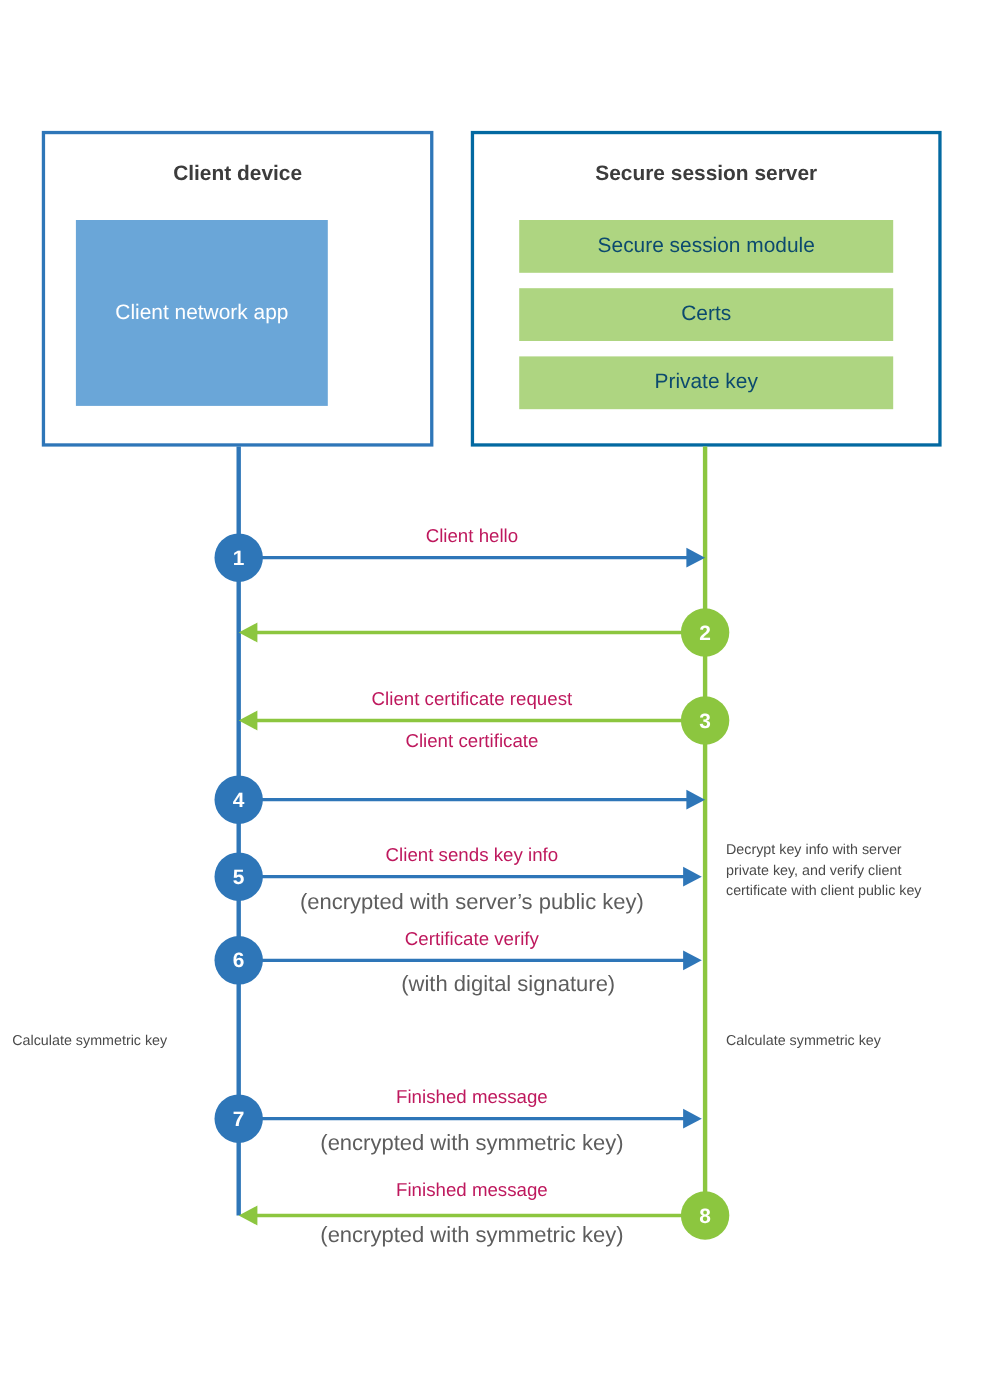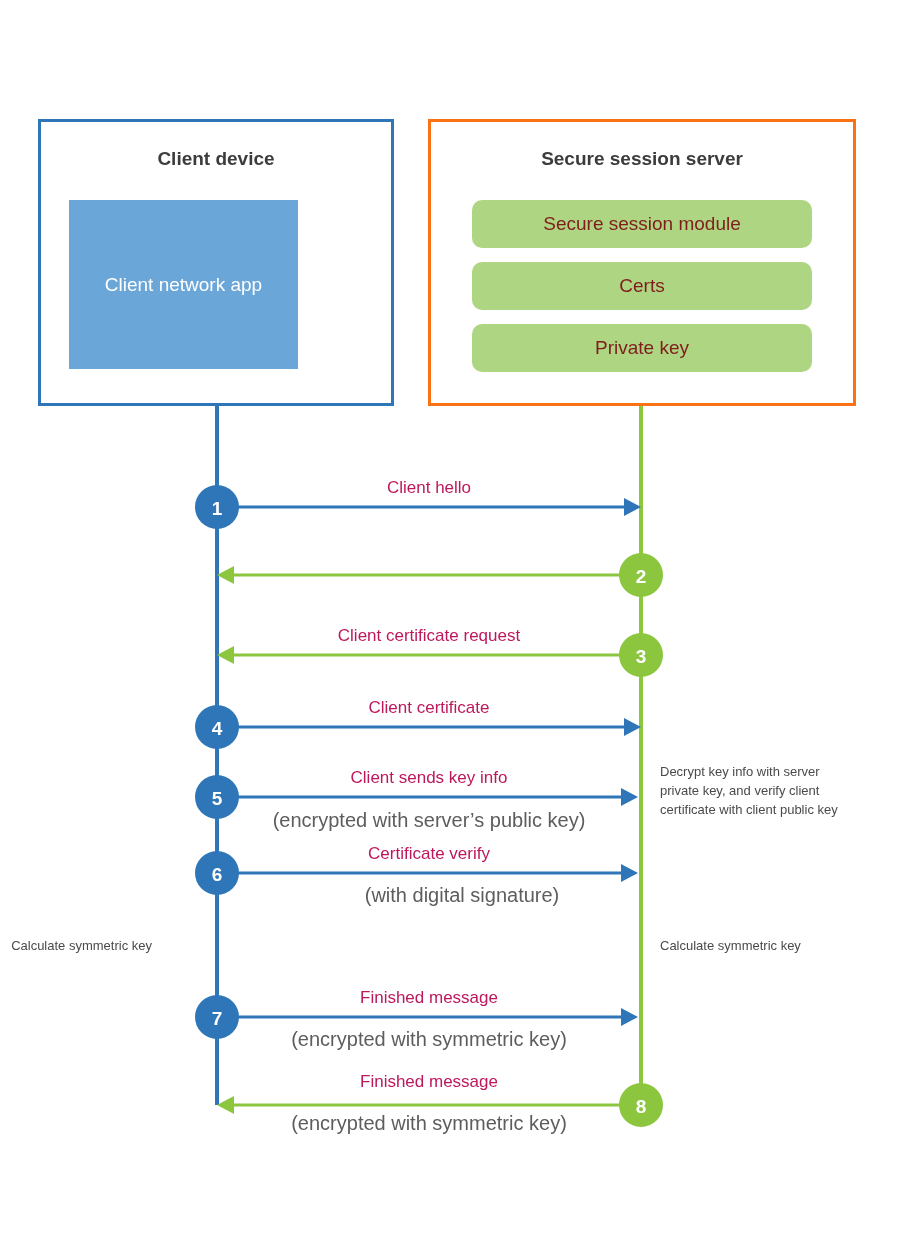--- a/index.html
+++ b/index.html
@@ -42,21 +42,21 @@
     top: 119px;
     width: 356px;
     height: 287px;
     border: 3px solid #2e76b8;
   }
   .party-box.server {
     left: 428px;
     top: 119px;
     width: 428px;
     height: 287px;
-    border: 3px solid #f97316;
+    border: 3px solid #0369a1;
   }
   .party-title {
     position: absolute;
     left: 0;
     right: 0;
     top: 26px;
     text-align: center;
     font-size: 19px;
     font-weight: bold;
     color: #3c3c3c;
@@ -83,27 +83,26 @@
     left: 41px;
     top: 78px;
     width: 340px;
     display: flex;
     flex-direction: column;
     gap: 14px;
   }
   .module-bar {
     height: 48px;
     background: #aed581;
-    color: #7f1d1d;
+    color: #0c4a6e;
     font-size: 19px;
     display: flex;
     align-items: center;
     justify-content: center;
     text-align: center;
-    border-radius: 10px;
   }
 
   
   #sequence-layer {
     position: absolute;
     left: 0;
     top: 0;
     width: 900px;
     height: 1256px;
   }
@@ -244,21 +243,21 @@
       <text x="217" y="1018" class="circle-num">7</text>
     </g>
     <g>
       <circle cx="641" cy="1105" r="22" class="circle-server"></circle>
       <text x="641" y="1106" class="circle-num">8</text>
     </g>
   </svg>
 
   <div class="msg-label" style="left:429px; top:498px;">Client hello</div>
   <div class="msg-label" style="left:429px; top:646px;">Client certificate request</div>
-  <div class="msg-label" style="left:429px; top:718px;">Client certificate</div>
+  <div class="msg-label" style="left:429px; top:684px;">Client certificate</div>
 
   <div class="msg-label" style="left:429px; top:788px;">Client sends key info</div>
   <div class="msg-sublabel" style="left:429px; top:809px;">(encrypted with server’s public key)</div>
 
   <div class="msg-label" style="left:429px; top:864px;">Certificate verify</div>
   <div class="msg-sublabel" style="left:429px; top:884px;margin-left:33px;">(with digital signature)</div>
 
   <div class="msg-label" style="left:429px; top:1008px;">Finished message</div>
   <div class="msg-sublabel" style="left:429px; top:1028px;">(encrypted with symmetric key)</div>
 

